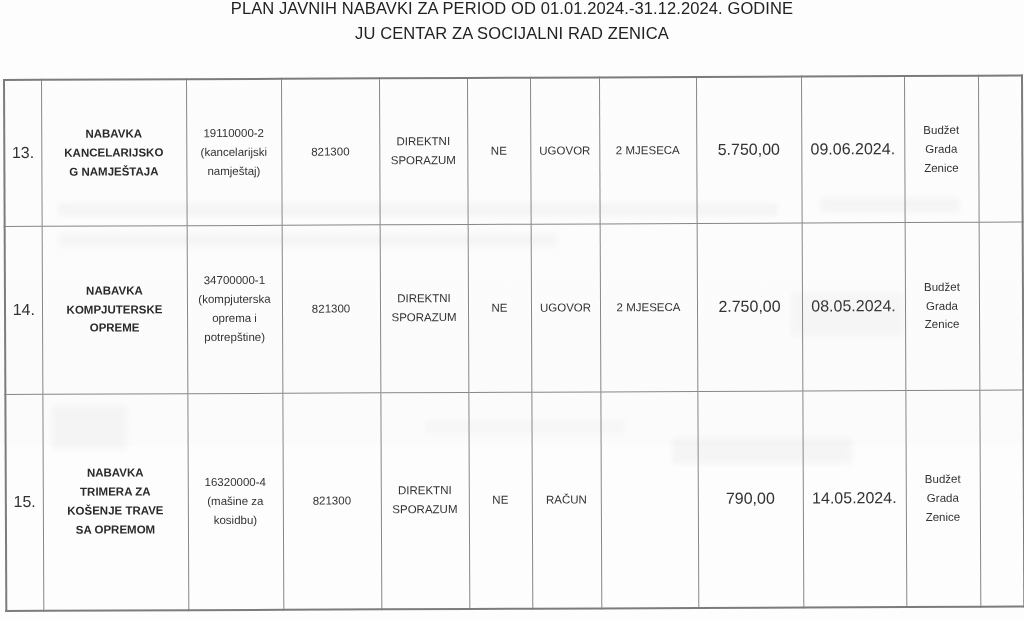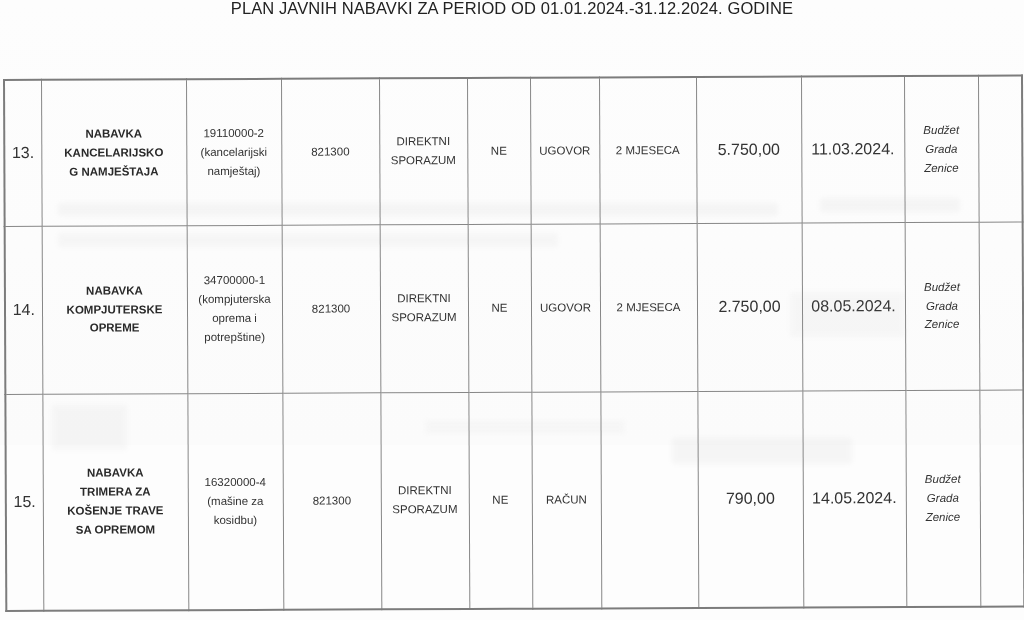--- a/index.html
+++ b/index.html
@@ -45,21 +45,21 @@
     color: #333;
     padding: 2px 4px;
     word-wrap: break-word;
   }
   .plan-table { border: 2px solid #7c7c7c; }
   tr.r0 td { height: 146px; }
   tr.r1 td { height: 168px; }
   tr.r2 td { height: 217px; }
   td.col-subject { font-weight: bold; color: #2a2a2a; padding: 2px 20px; border-radius: 25px; }
   td.col-rb { font-size: 16px; }
-  td.col-source { padding: 2px 13px; font-style: italic; }
+  td.col-source { padding: 2px 13px; }
   td.col-amount, td.col-date { font-size: 16px; }
   
   .smudge {
     position: absolute;
     background: #9a9a9a;
     opacity: 0.07;
     filter: blur(2.5px);
     border-radius: 3px;
     pointer-events: none;
   }
@@ -71,20 +71,21 @@
   .sm6 { left: 672px; top: 438px; width: 180px; height: 26px; opacity: 0.07; }
   .sm7 { left: 425px; top: 420px; width: 200px; height: 14px; opacity: 0.045; }
 </style>
 </head>
 <body>
 
 <div class="sheet">
 
   <div class="title-block">
     <div>PLAN JAVNIH NABAVKI ZA PERIOD OD 01.01.2024.-31.12.2024. GODINE</div>
+    <div>JU CENTAR ZA SOCIJALNI RAD ZENICA</div>
   </div>
 
   <table class="plan-table">
     <colgroup>
       <col style="width:37px">
         <col style="width:145px">
         <col style="width:95px">
       <col style="width:98px">
         <col style="width:88px">
         <col style="width:63px">
@@ -99,21 +100,21 @@
       <tr class="r0">
         <td class="col-rb">13.</td>
         <td class="col-subject">NABAVKA KANCELARIJSKOG NAMJEŠTAJA</td>
         <td class="col-code">19110000-2 (kancelarijski namještaj)</td>
         <td class="col-econ">821300</td>
         <td class="col-proc">DIREKTNI SPORAZUM</td>
         <td class="col-frame">NE</td>
         <td class="col-type">UGOVOR</td>
         <td class="col-dur">2 MJESECA</td>
         <td class="col-amount">5.750,00</td>
-        <td class="col-date">11.03.2024.</td>
+        <td class="col-date">09.06.2024.</td>
         <td class="col-source">Budžet Grada Zenice</td>
         <td class="col-extra"></td>
       </tr>
       <tr class="r1">
         <td class="col-rb">14.</td>
         <td class="col-subject">NABAVKA KOMPJUTERSKE OPREME</td>
         <td class="col-code">34700000-1 (kompjuterska oprema i potrepštine)</td>
         <td class="col-econ">821300</td>
         <td class="col-proc">DIREKTNI SPORAZUM</td>
         <td class="col-frame">NE</td>

